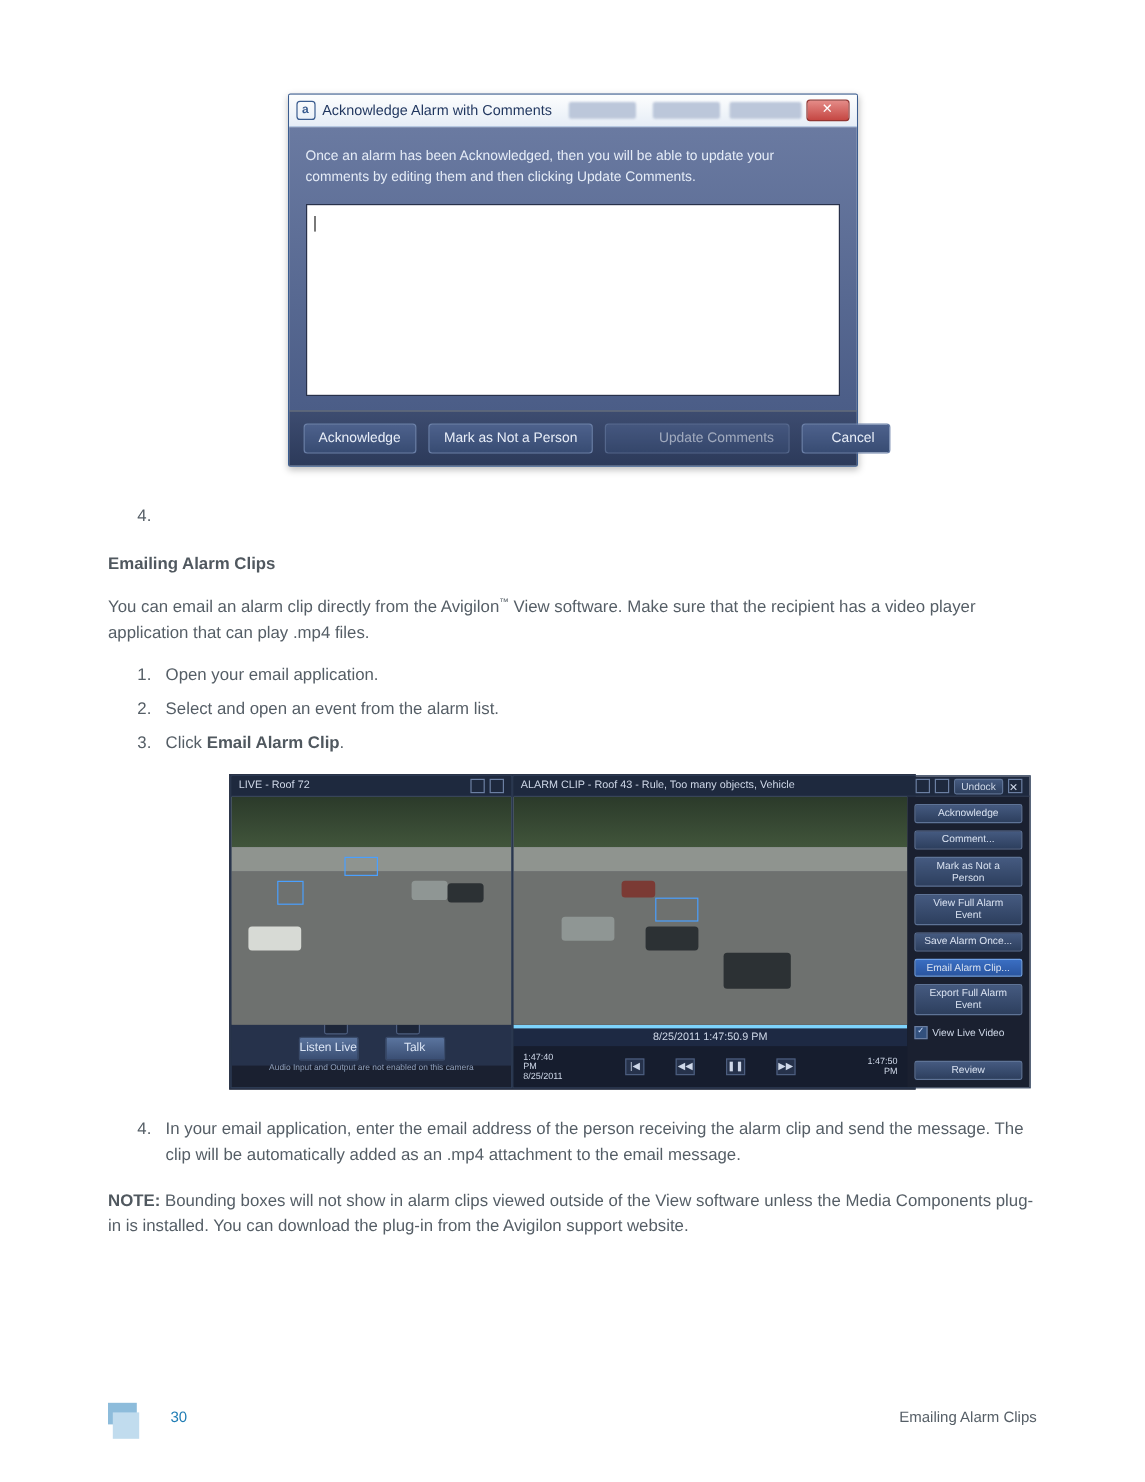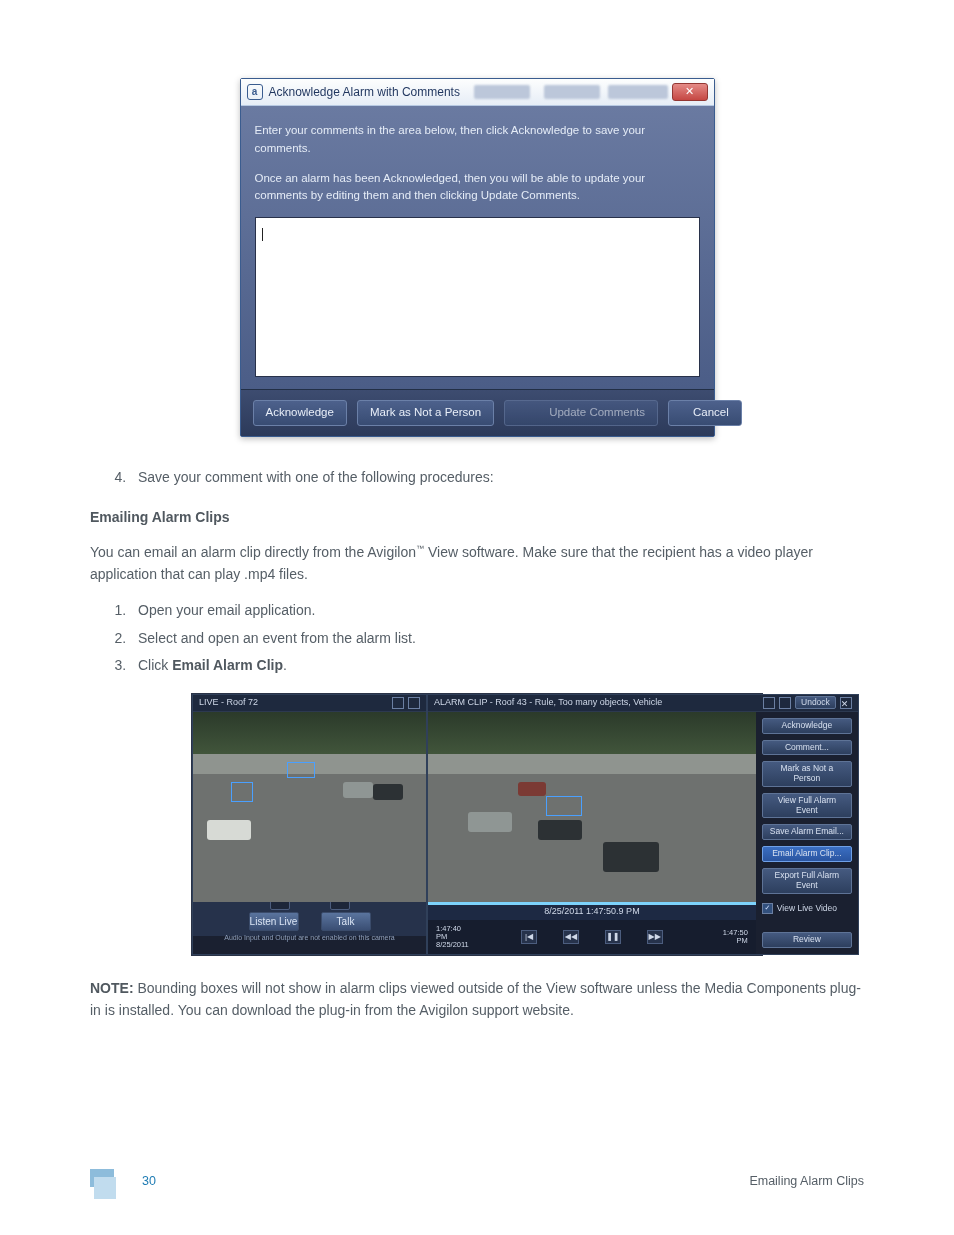--- a/index.html
+++ b/index.html
@@ -111,36 +111,34 @@
   <div class="dialog">
     <div class="dlg-title">
       <span class="a-icon">a</span>
       <span>Acknowledge Alarm with Comments</span>
       <span class="fake-tab"></span>
       <span class="fake-tab"></span>
       <span class="fake-tab" style="margin-left:8px;width:60px;"></span>
       <span class="dlg-close">✕</span>
     </div>
     <div class="dlg-body">
-      <p>Enter your comments in the area below, then click Acknowledge to save your comments.</p>
       <p>Once an alarm has been Acknowledged, then you will be able to update your comments by editing them and then clicking Update Comments.</p>
       <div class="dlg-textarea"><span class="caret"></span></div>
     </div>
     <div class="dlg-footer">
       <div class="dlg-btn">Acknowledge</div>
       <div class="dlg-btn">Mark as Not a Person</div>
       <div class="dlg-btn disabled">Update Comments</div>
       <div class="dlg-btn cancel">Cancel</div>
     </div>
   </div>
 
   <div class="content">
     <ol start="4">
       <li>
-        <span>Save your comment with one of the following procedures:</span>
       </li>
     </ol>
 
     <h2>Emailing Alarm Clips</h2>
 
     <p>
       <span>You can email an alarm clip directly from the Avigilon</span><span class="sup">™</span><span> View software. Make sure that the recipient has a video player application that can play .mp4 files.</span>
     </p>
 
     <ol>
@@ -220,34 +218,37 @@
                 <div class="pbtn">▶▶</div>
                 <span style="flex:1"></span>
                 <div class="time-col" style="text-align:right;">1:47:50 PM</div>
               </div>
             </div>
             <div class="side-btns">
               <div class="sbtn">Acknowledge</div>
               <div class="sbtn">Comment...</div>
               <div class="sbtn">Mark as Not a Person</div>
               <div class="sbtn">View Full Alarm Event</div>
-              <div class="sbtn">Save Alarm Email...</div>
+              <div class="sbtn">Save Alarm Once...</div>
               <div class="sbtn hl">Email Alarm Clip...</div>
               <div class="sbtn">Export Full Alarm Event</div>
               <div class="chk">
                   <span class="box">✓</span>
                   <span>View Live Video</span>
                 </div>
               <div class="sbtn review">Review</div>
             </div>
           </div>
         </div>
       </div>
     </div>
 
+    <ol start="4">
+      <li>In your email application, enter the email address of the person receiving the alarm clip and send the message. The clip will be automatically added as an .mp4 attachment to the email message.</li>
+    </ol>
 
     <p>
       <span class="bold">NOTE:</span><span> Bounding boxes will not show in alarm clips viewed outside of the View software unless the Media Components plug-in is installed. You can download the plug-in from the Avigilon support website.</span>
     </p>
   </div>
 
   <div class="footer">
     <div style="position:relative;width:40px;height:26px;">
       <div class="pg-block"></div>
         <div class="pg-block2" style="position:absolute;left:14px;top:2px;"></div>

